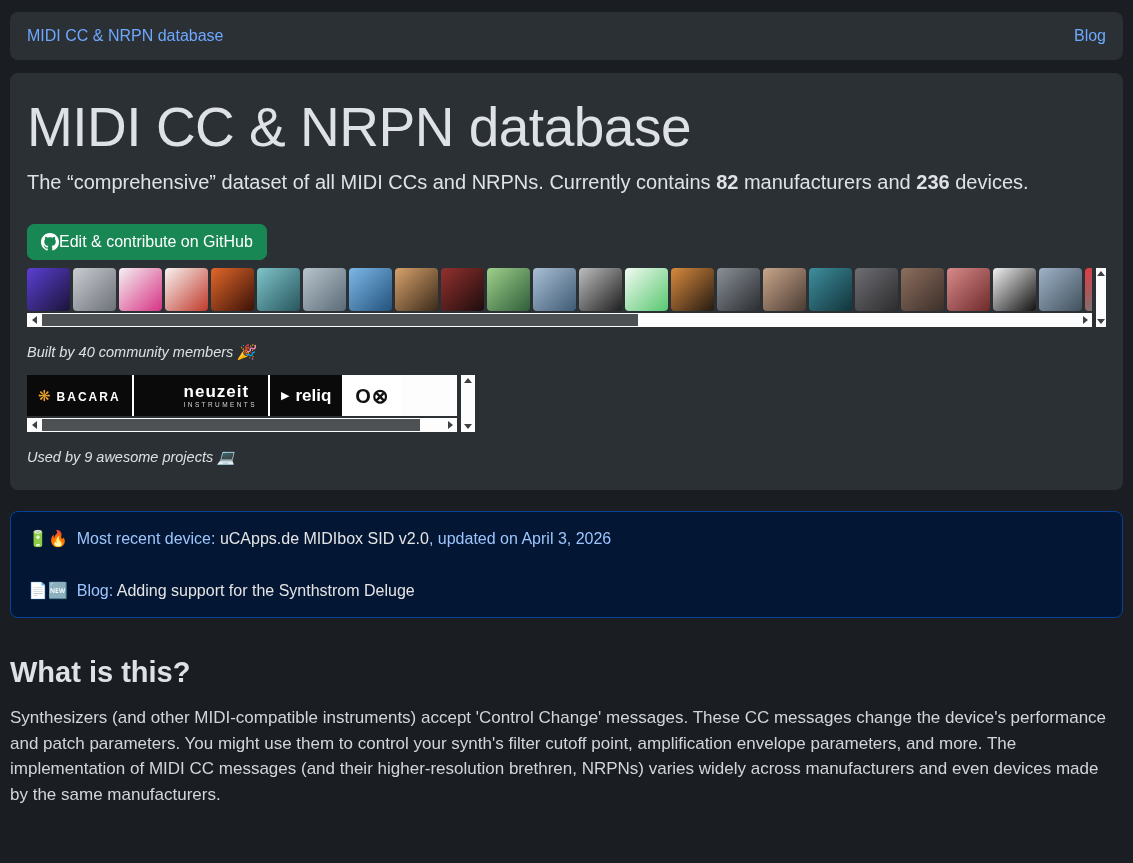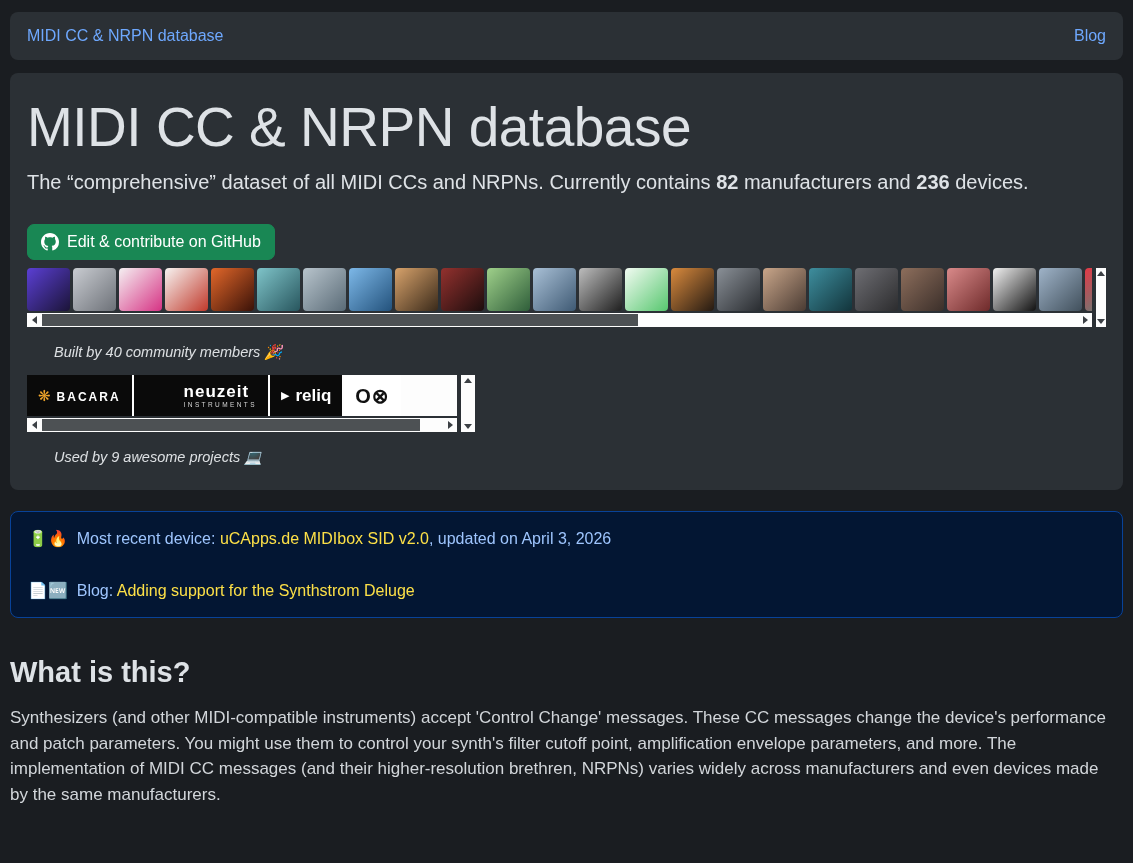--- a/index.html
+++ b/index.html
@@ -37,21 +37,21 @@
     color: #dee2e6;
     letter-spacing: -0.5px;
     margin: 4px 0 12px 0;
   }
   .hero-sub { font-size: 20px; font-weight: 300; color: #dee2e6; margin-bottom: 30px; margin-top: 8px; }
   .hero-sub b { font-weight: 700; }
 
   .gh-btn {
     display: inline-flex;
     align-items: center;
-    gap: 8px;
+    gap: 0;
     background: #198754;
     color: #fff;
     border: 1px solid #198754;
     border-radius: 7px;
     font-size: 16px;
     padding: 8px 13px;
     cursor: pointer;
     font-family: inherit;
   }
   .gh-btn svg { display: block; }
@@ -75,21 +75,21 @@
   .tri-r { border: 4px solid transparent; border-right: none; border-left: 5px solid #3c4045; }
   .tri-u { border: 4px solid transparent; border-top: none; border-bottom: 5px solid #3c4045; }
   .tri-d { border: 4px solid transparent; border-bottom: none; border-top: 5px solid #3c4045; }
   .v-scroll {
     width: 14px; background: #fdfdfd;
     display: flex; flex-direction: column; justify-content: space-between; align-items: center;
     padding: 3px 0;
   }
   .avatars-strip .v-scroll { height: 59px; }
 
-  .note { font-style: italic; font-size: 14.5px; color: #dde0e3; margin-top: 17px; margin-left: 27px; }
+  .note { font-style: italic; font-size: 14.5px; color: #dde0e3; margin-top: 17px; }
 
   
   .logos-strip { margin-top: 14px; }
   .logos-strip .strip-main { width: 430px; }
   .logo-row { display: flex; gap: 2px; background: #fdfdfd; height: 41px; padding: 0; overflow: hidden; }
   .logo-tile { height: 41px; display: flex; align-items: center; justify-content: center; gap: 6px; padding: 0 11px; flex: 0 0 auto; }
   .logo-tile.dark { background: #0a0a0a; color: #fff; }
   .logo-tile.light { background: #fff; color: #111; }
   .logos-strip .v-scroll { height: 57px; }
 
@@ -109,21 +109,21 @@
   .alert {
     background: #031633;
     border: 1px solid #084298;
     border-radius: 8px;
     padding: 17px;
     color: #9ec5fe;
     font-size: 16px;
     margin-bottom: 38px;
   }
   .alert .line1 { margin-bottom: 33px; }
-  .alert a { color: #fde047; text-decoration: none; }
+  .alert a { color: #e5e5e5; text-decoration: none; }
 
   
   .content h2 {
     font-size: 29px;
     font-weight: 700;
     color: #dee2e6;
     margin: 0 0 16px 0;
   }
   .content p {
     font-size: 17px;

